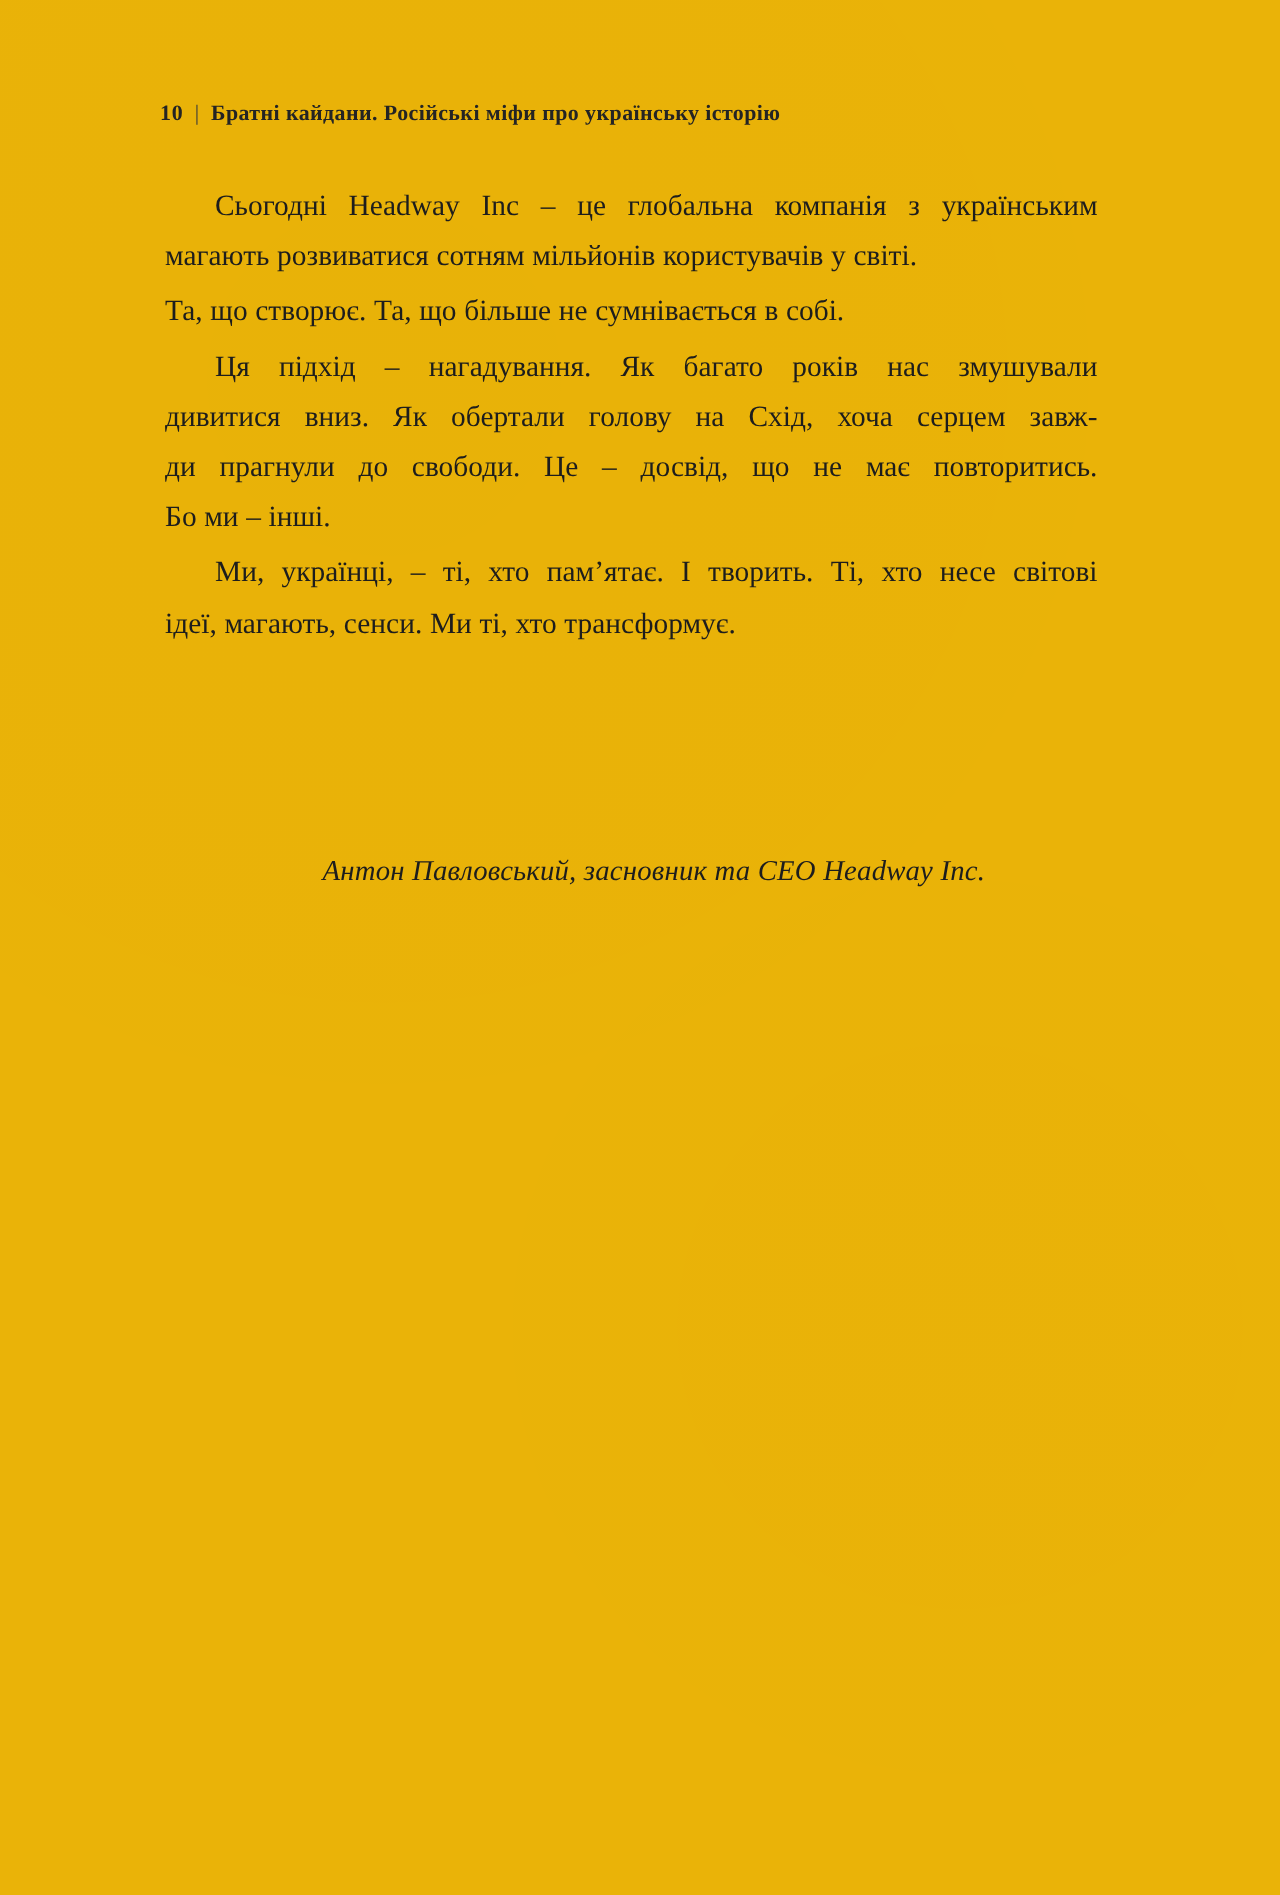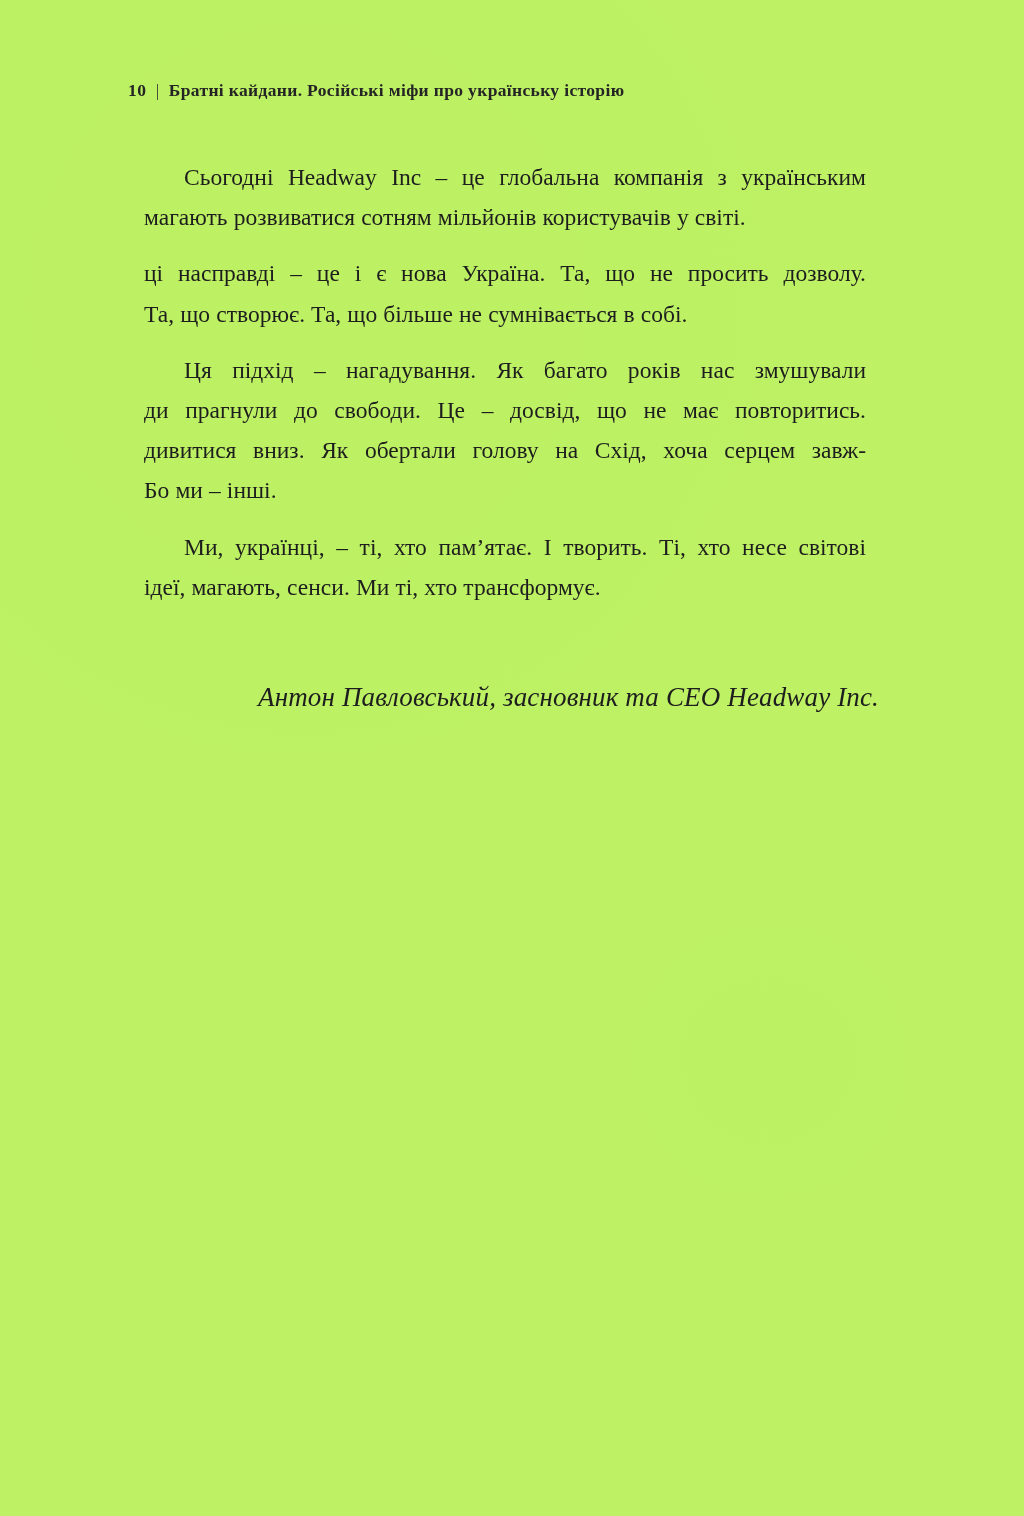--- a/index.html
+++ b/index.html
@@ -14,21 +14,21 @@
     font-family: "Liberation Serif", "DejaVu Serif", serif;
     color: #1a1a1a;
     overflow: hidden;
     position: relative;
     -webkit-font-smoothing: none;
   }
 
   .page {
     position: absolute;
     inset: 0;
-    background: #bef264;
+    background: #eab308;
   }
 
   
   .paper-noise {
     position: absolute;
     inset: 0;
     background:
       radial-gradient(circle at 30% 20%, rgba(0,0,0,0.006) 0%, rgba(0,0,0,0) 55%),
       radial-gradient(circle at 75% 70%, rgba(0,0,0,0.005) 0%, rgba(0,0,0,0) 60%);
     pointer-events: none;
@@ -62,21 +62,21 @@
 
   
   .body-block {
     position: absolute;
     left: 128px;
     top: 141px;
     width: 754px;
   }
 
   .para {
-    margin: 16px;
+    margin: 4px;
     text-indent: 40px;
     font-size: 23.5px;
     line-height: 40.2px;
     text-align: justify;
     text-justify: inter-word;
     letter-spacing: 0.02px;
     word-spacing: 0.2px;
     color: #1d1d1d;
     filter: blur(0.25px);
     -webkit-hyphens: none;
@@ -97,21 +97,21 @@
   }
   .line.first { text-indent: 40px; }
   .line.last  { text-align: left; text-align-last: left; }
 
   
   .signature {
     position: absolute;
     left: 258px;
     top: 681px;
     width: 640px;
-    font-size: 27px;
+    font-size: 23px;
     line-height: 32px;
     font-style: italic;
     font-weight: 500;
     color: #1d1d1d;
     letter-spacing: 0.15px;
     white-space: nowrap;
     filter: blur(0.25px);
   }
 </style>
 </head>
@@ -123,27 +123,26 @@
   <div class="running-head">
     <span class="folio">10</span><span class="rule">|</span><span class="rh-title">Братні кайдани. Російські міфи про українську історію</span>
   </div>
 
   <div class="body-block">
       <p class="para">
         <span class="line first">Сьогодні Headway Inc – це глобальна компанія з українським</span>
         <span class="line last">магають розвиватися сотням мільйонів користувачів у світі.</span>
       </p>
       <p class="para">
-        <span class="line">ці насправді – це і є нова Україна. Та, що не просить дозволу.</span>
         <span class="line last">Та, що створює. Та, що більше не сумнівається в собі.</span>
       </p>
       <p class="para">
         <span class="line first">Ця підхід – нагадування. Як багато років нас змушували</span>
+        <span class="line">дивитися вниз. Як обертали голову на Схід, хоча серцем завж-</span>
         <span class="line">ди прагнули до свободи. Це – досвід, що не має повторитись.</span>
-        <span class="line">дивитися вниз. Як обертали голову на Схід, хоча серцем завж-</span>
         <span class="line last">Бо ми – інші.</span>
       </p>
       <p class="para">
         <span class="line first">Ми, українці, – ті, хто пам’ятає. І творить. Ті, хто несе світові</span>
         <span class="line last">ідеї, магають, сенси. Ми ті, хто трансформує.</span>
       </p>
     </div>
 
   <div class="signature">Антон Павловський, засновник та CEO Headway Inc.</div>
 </div>

